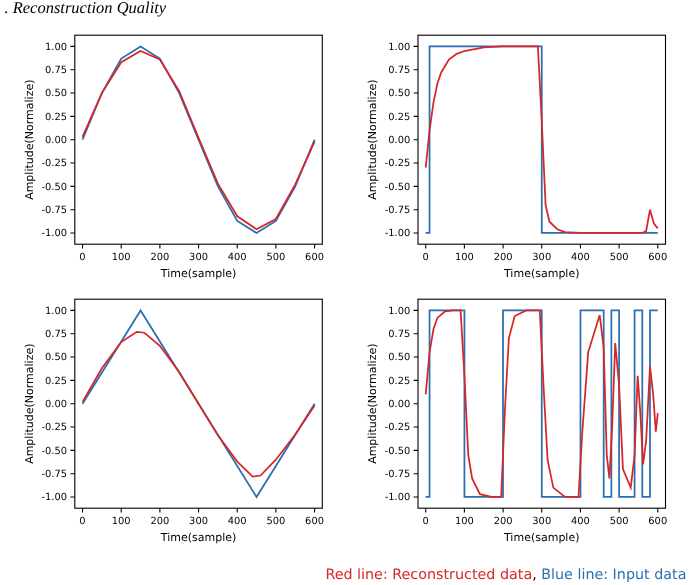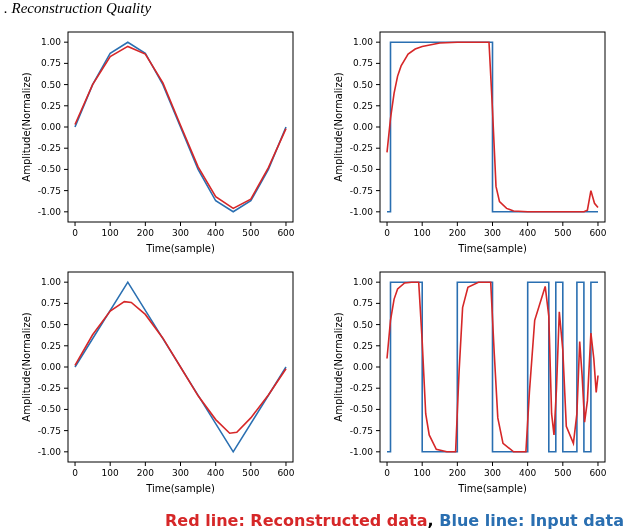--- a/index.html
+++ b/index.html
@@ -5,21 +5,21 @@
   html,body{margin:0;padding:0;background:#fff;font-family:"Times New Roman",serif;}
   #wrap{position:relative;width:628px;height:532px;}
   .hdr{position:absolute;left:4px;top:0px;font-style:italic;font-size:15px;}
   svg{position:absolute;}
   .frame{fill:none;stroke:#000;stroke-width:1;}
   .xlabel,.ylabel{font-family:"DejaVu Sans",Arial,sans-serif;font-size:10px;fill:#000}
   .tick text{font-family:"DejaVu Sans",Arial,sans-serif;font-size:9px;fill:#000}
   .tick line{stroke:#000;stroke-width:1;}
   .series-input{fill:none;stroke:#2a6fb1;stroke-width:1.6;}
   .series-recon{fill:none;stroke:#d62728;stroke-width:1.6;}
-  .legend{position:absolute;right:4px;bottom:2px;font-family:"DejaVu Sans",Arial,sans-serif;font-size:16px;font-weight:bold;}
+  .legend{position:absolute;right:4px;bottom:2px;font-family:"DejaVu Sans",Arial,sans-serif;font-size:13px;font-weight:normal;}
   .legend .r{color:#d62728;}
   .legend .b{color:#2a6fb1;}
 </style>
 </head>
 <body>
 <div id="wrap">
   <div class="hdr">. Reconstruction Quality</div>
 
   <svg id="panel-tl" width="285" height="240" style="left:16px;top:22px;">
       <rect x="52" y="10" width="225" height="190" class="frame"></rect>

